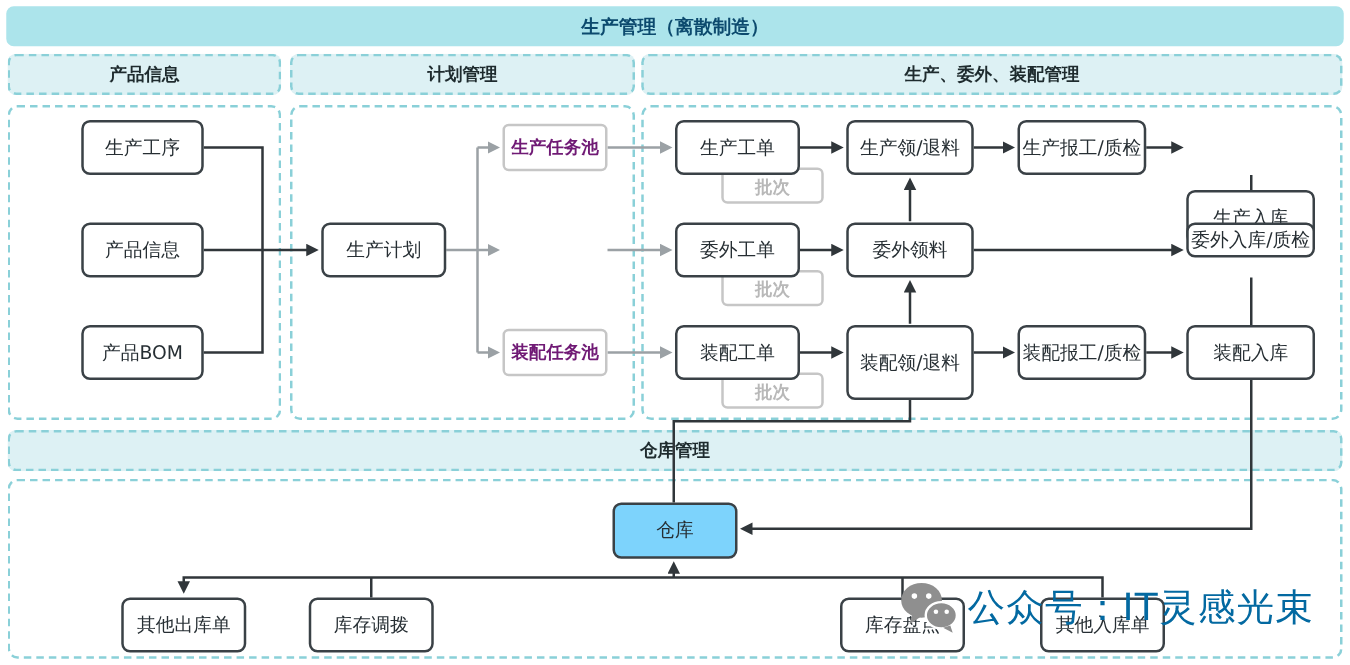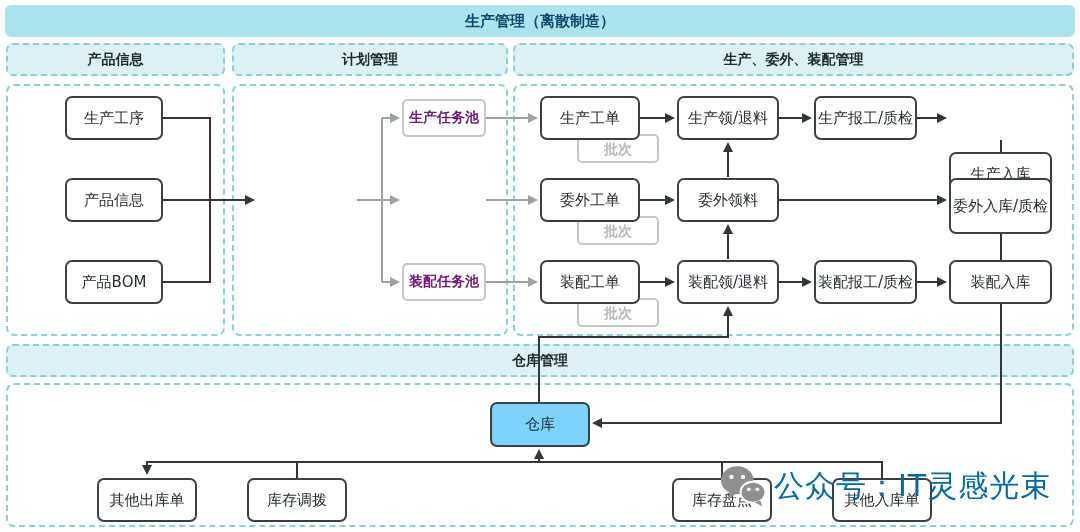--- a/index.html
+++ b/index.html
@@ -100,37 +100,38 @@
       <path d="M297,462 V478"></path>
       <path d="M722,462 V478"></path>
       <path d="M539,462 V458" marker-end="url(#ab)"></path>
     </g>
   </svg>
 
   <div class="box" style="left:65px;top:96px;width:98px;height:44px;">生产工序</div>
   <div class="box" style="left:65px;top:178px;width:98px;height:44px;">产品信息</div>
   <div class="box" style="left:65px;top:260px;width:98px;height:44px;">产品BOM</div>
 
+  <div class="box" style="left:257px;top:178px;width:100px;height:44px;">生产计划</div>
   <div class="graybox" style="left:402px;top:99px;width:84px;height:38px;">生产任务池</div>
   <div class="graybox" style="left:402px;top:263px;width:84px;height:38px;">装配任务池</div>
 
   <div class="batch" style="left:549px;top:134px;width:82px;height:29px;">批次</div>
   <div class="box" style="left:540px;top:96px;width:100px;height:44px;">生产工单</div>
   <div class="box" style="left:677px;top:96px;width:102px;height:44px;">生产领/退料</div>
   <div class="box" style="left:814px;top:96px;width:103px;height:44px;">生产报工/质检</div>
   <div class="box" style="left:949px;top:108px;width:103px;height:44px;margin-top:44px;">生产入库</div>
 
   <div class="batch" style="left:549px;top:216px;width:82px;height:29px;">批次</div>
   <div class="box" style="left:540px;top:178px;width:100px;height:44px;">委外工单</div>
   <div class="box" style="left:677px;top:178px;width:102px;height:44px;">委外领料</div>
-  <div class="box" style="left:949px;top:178px;width:103px;height:56px;">委外入库/质检</div>
+  <div class="box" style="left:949px;top:178px;width:103px;height:28px;">委外入库/质检</div>
 
   <div class="batch" style="left:549px;top:298px;width:82px;height:29px;">批次</div>
   <div class="box" style="left:540px;top:260px;width:100px;height:44px;">装配工单</div>
-  <div class="box" style="left:677px;top:260px;width:102px;height:44px;">装配领/退料</div>
+  <div class="box" style="left:677px;top:260px;width:102px;height:60px;">装配领/退料</div>
   <div class="box" style="left:814px;top:260px;width:103px;height:44px;">装配报工/质检</div>
   <div class="box" style="left:949px;top:260px;width:103px;height:44px;">装配入库</div>
 
   <div class="box warehouse" style="left:490px;top:402px;width:100px;height:45px;">仓库</div>
   <div class="box" style="left:97px;top:478px;width:100px;height:44px;">其他出库单</div>
   <div class="box" style="left:247px;top:478px;width:100px;height:44px;">库存调拨</div>
   <div class="box" style="left:672px;top:478px;width:100px;height:44px;">库存盘点</div>
   <div class="box" style="left:832px;top:478px;width:100px;height:44px;">其他入库单</div>
 
   <div class="watermark">

